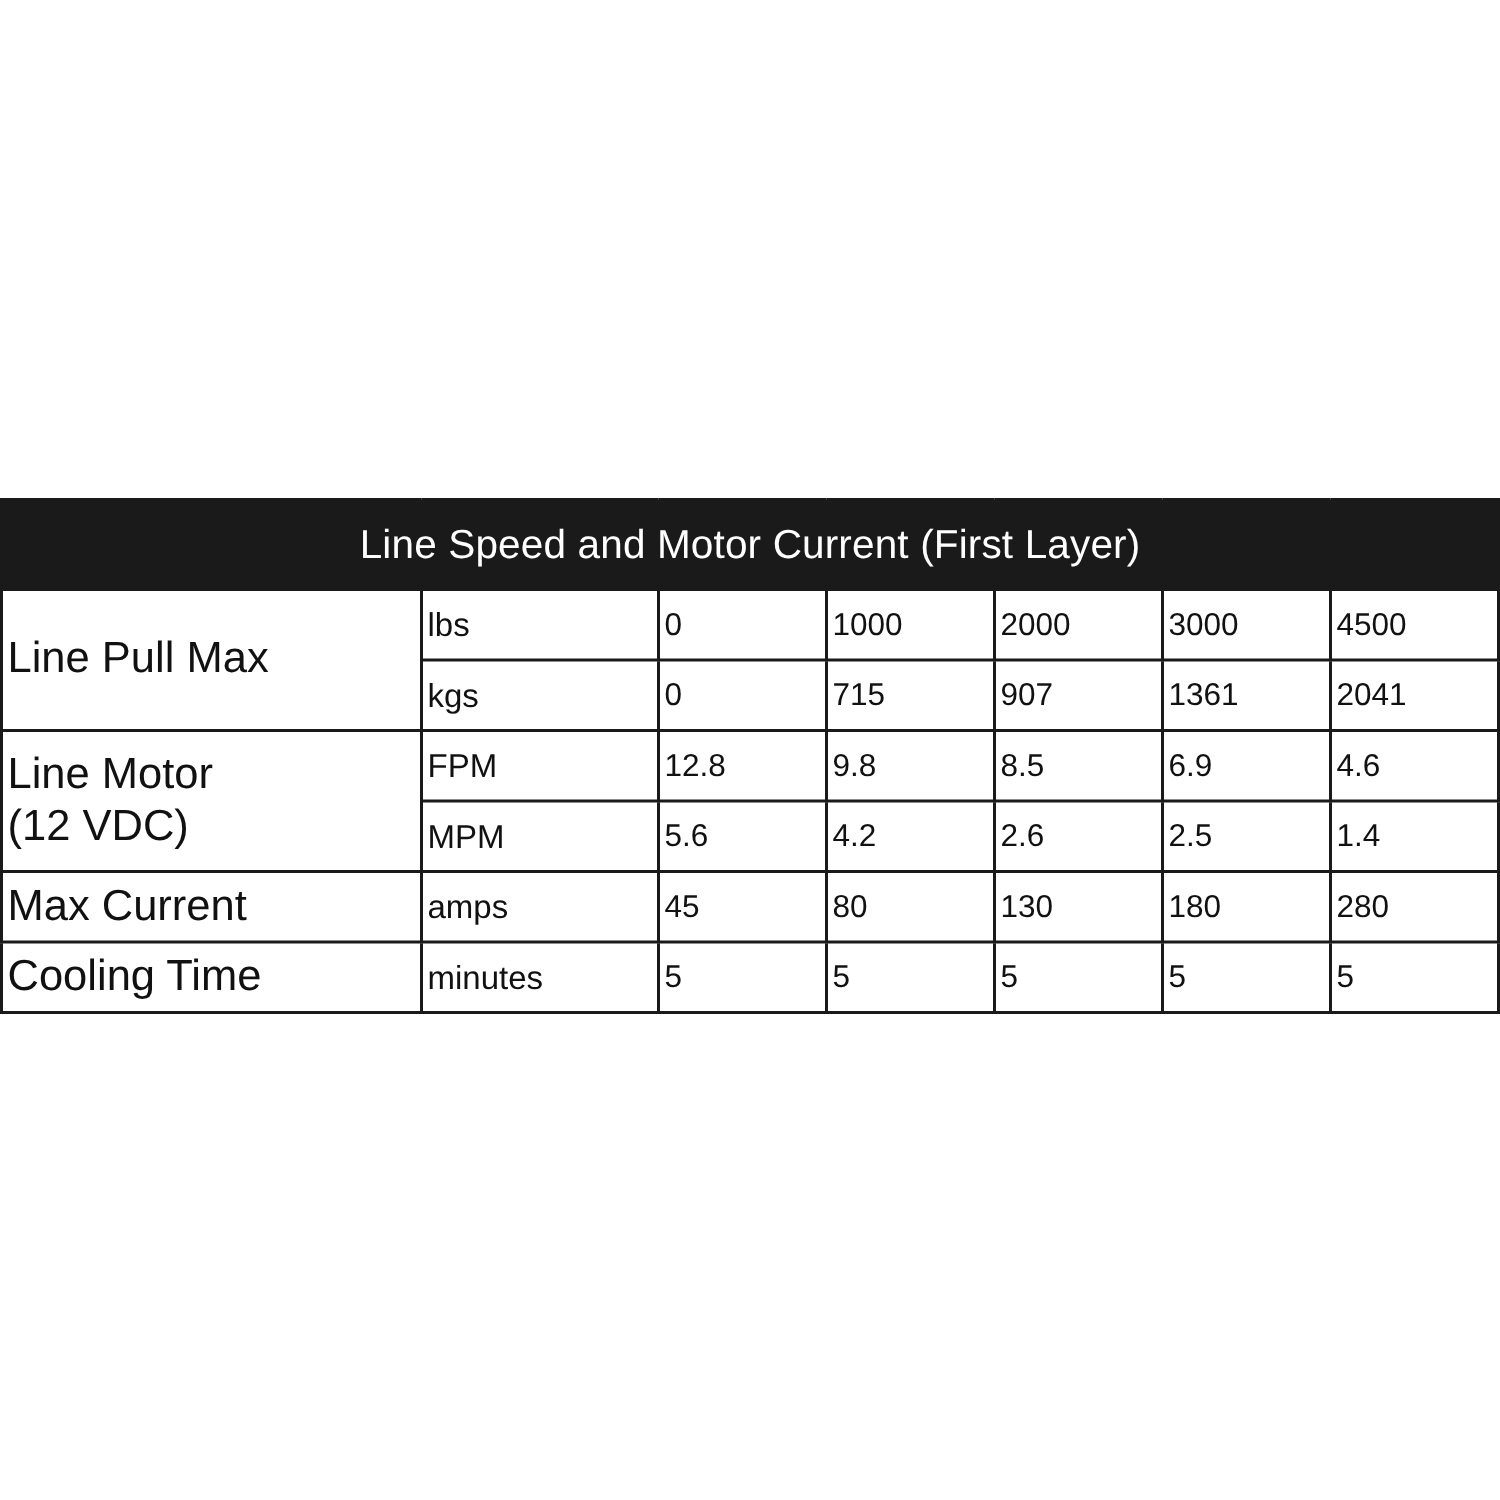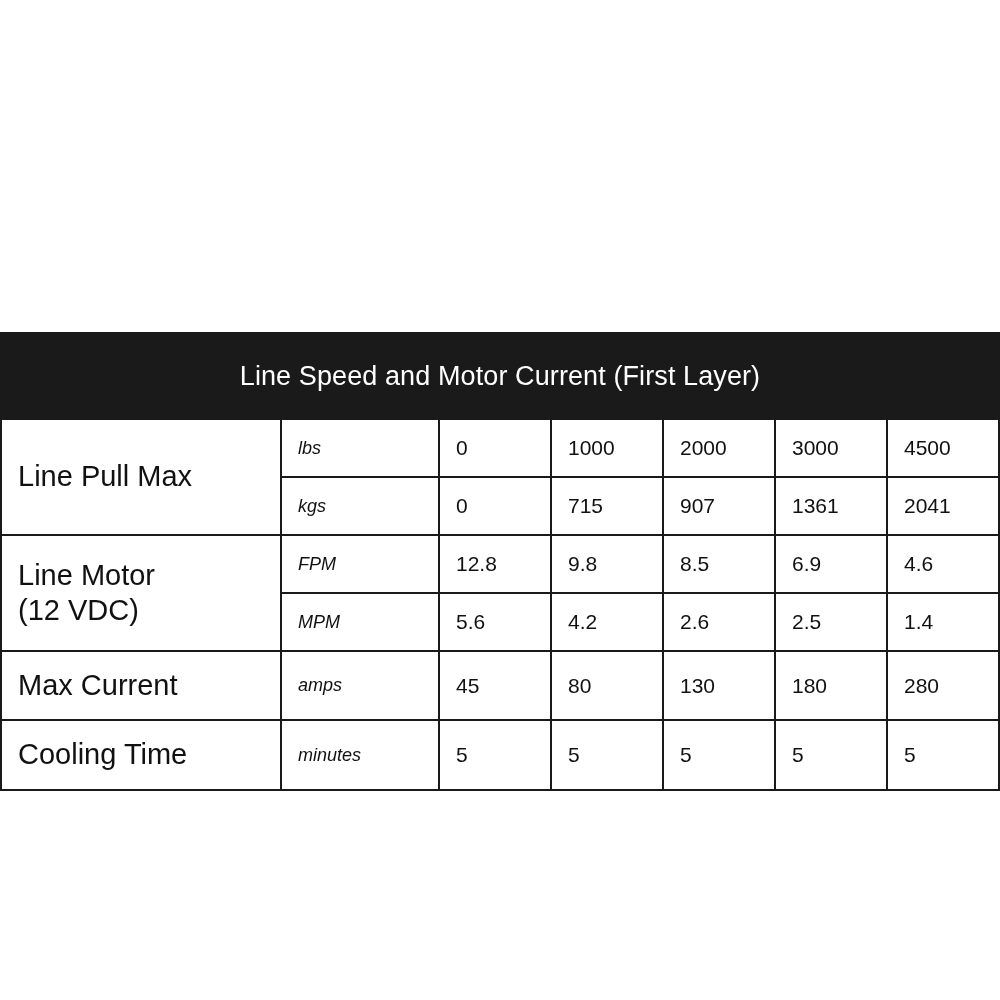--- a/index.html
+++ b/index.html
@@ -29,21 +29,21 @@
   table.spec-table {
     border-collapse: collapse;
     table-layout: fixed;
     width: 1000px;
     background: #ffffff;
   }
 
   table.spec-table td,
   table.spec-table th {
     border: 2px solid #1a1a1a;
-    padding: 16px;
+    padding: 3px;
     margin: 0;
     font-weight: normal;
     color: #111111;
     background: #ffffff;
   }
 
   .title-cell {
     background: #1a1a1a !important;
     color: #ffffff !important;
     text-align: center;
@@ -57,24 +57,23 @@
   }
 
   .rowhead {
     font-size: 29px;
     padding-left: 14px;
     vertical-align: middle;
     line-height: 1.22;
   }
 
   .unit {
-    font-size: 18px;
+    font-size: 22px;
     padding-left: 14px;
     vertical-align: middle;
-    font-style: italic;
   }
 
   .val {
     font-size: 21px;
     padding-left: 12px;
     vertical-align: middle;
   }
 
   tr.data-row { height: 47px; }
 

